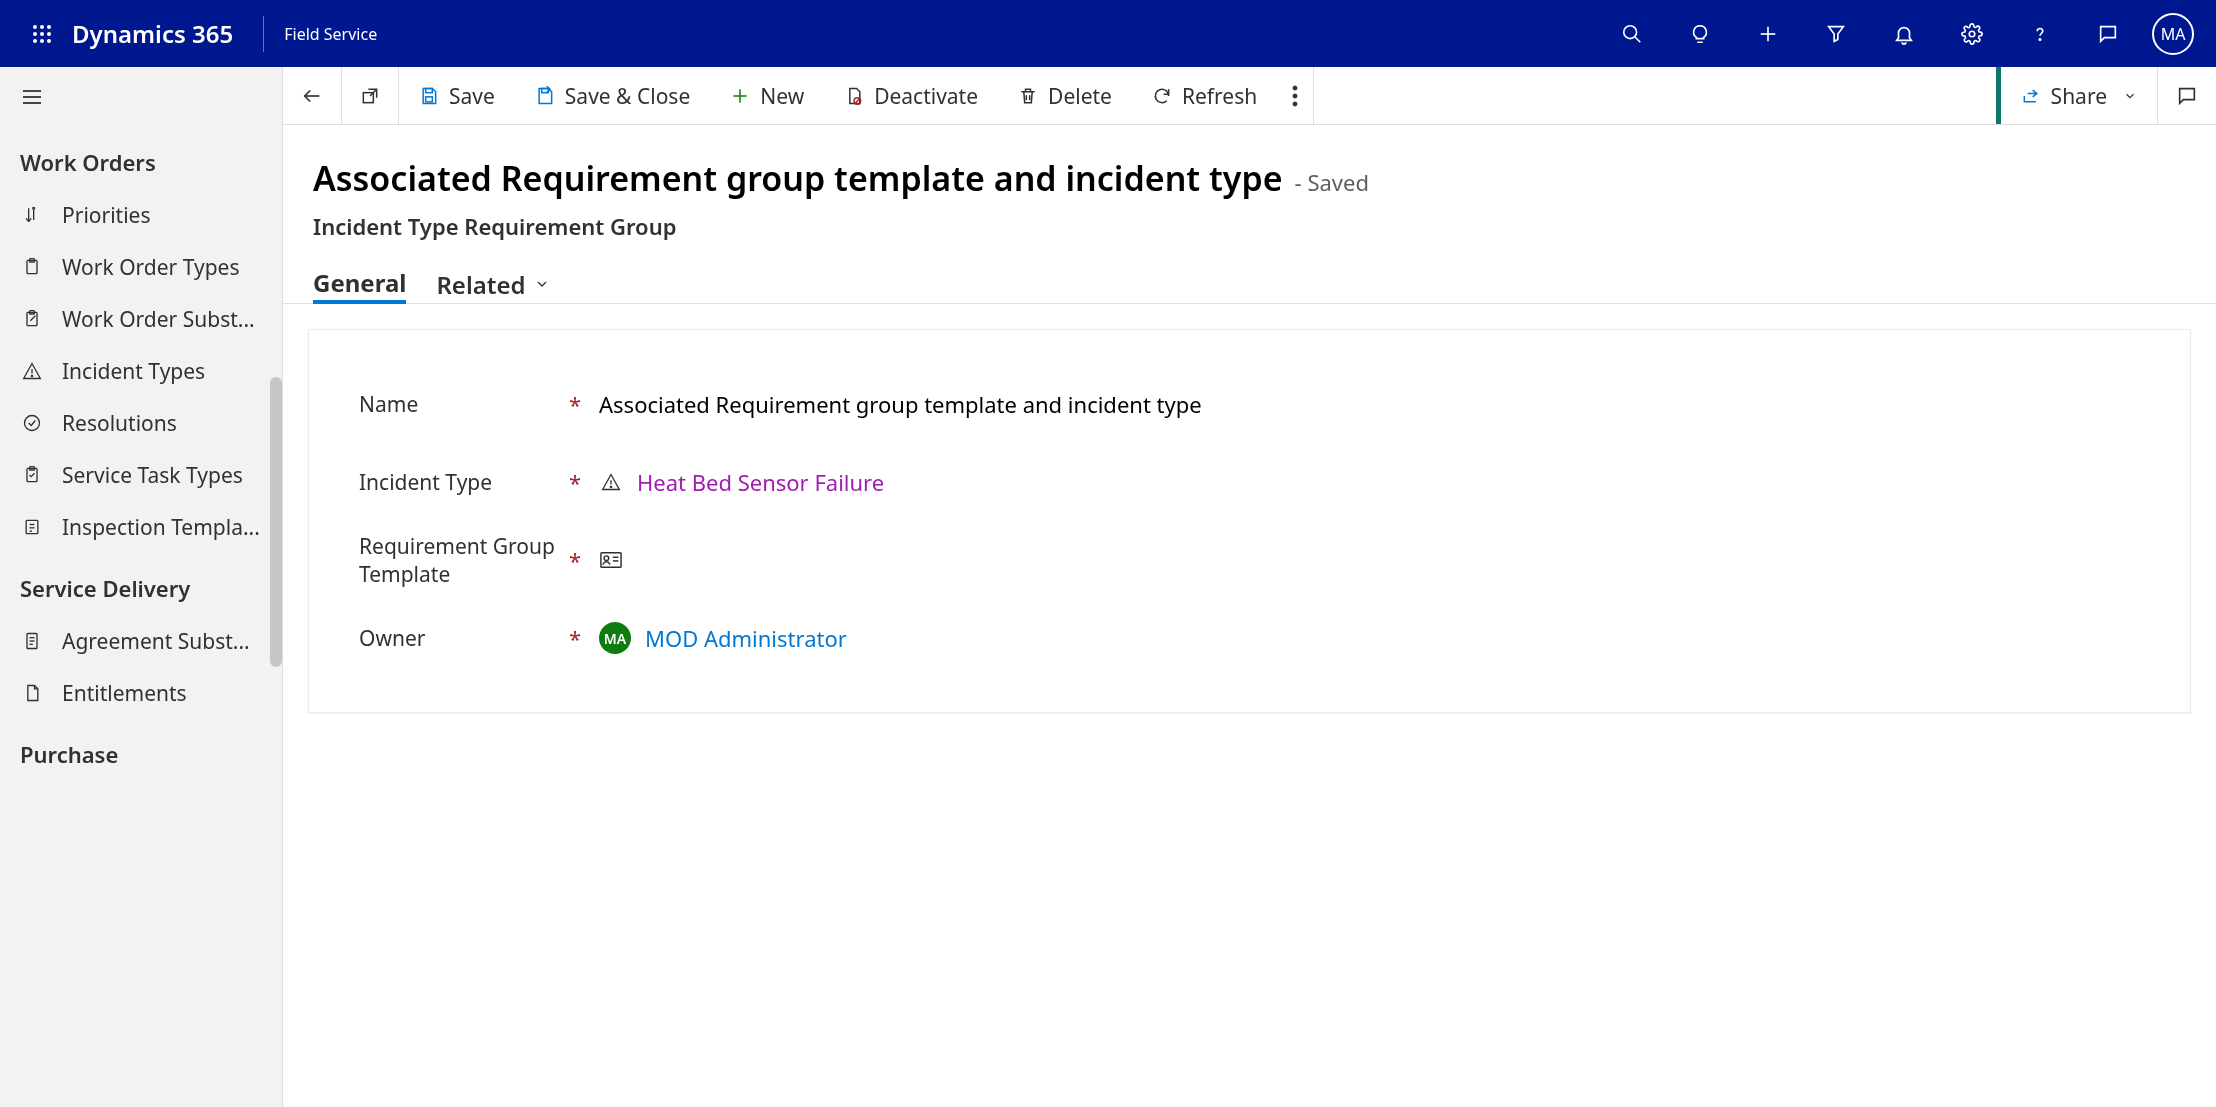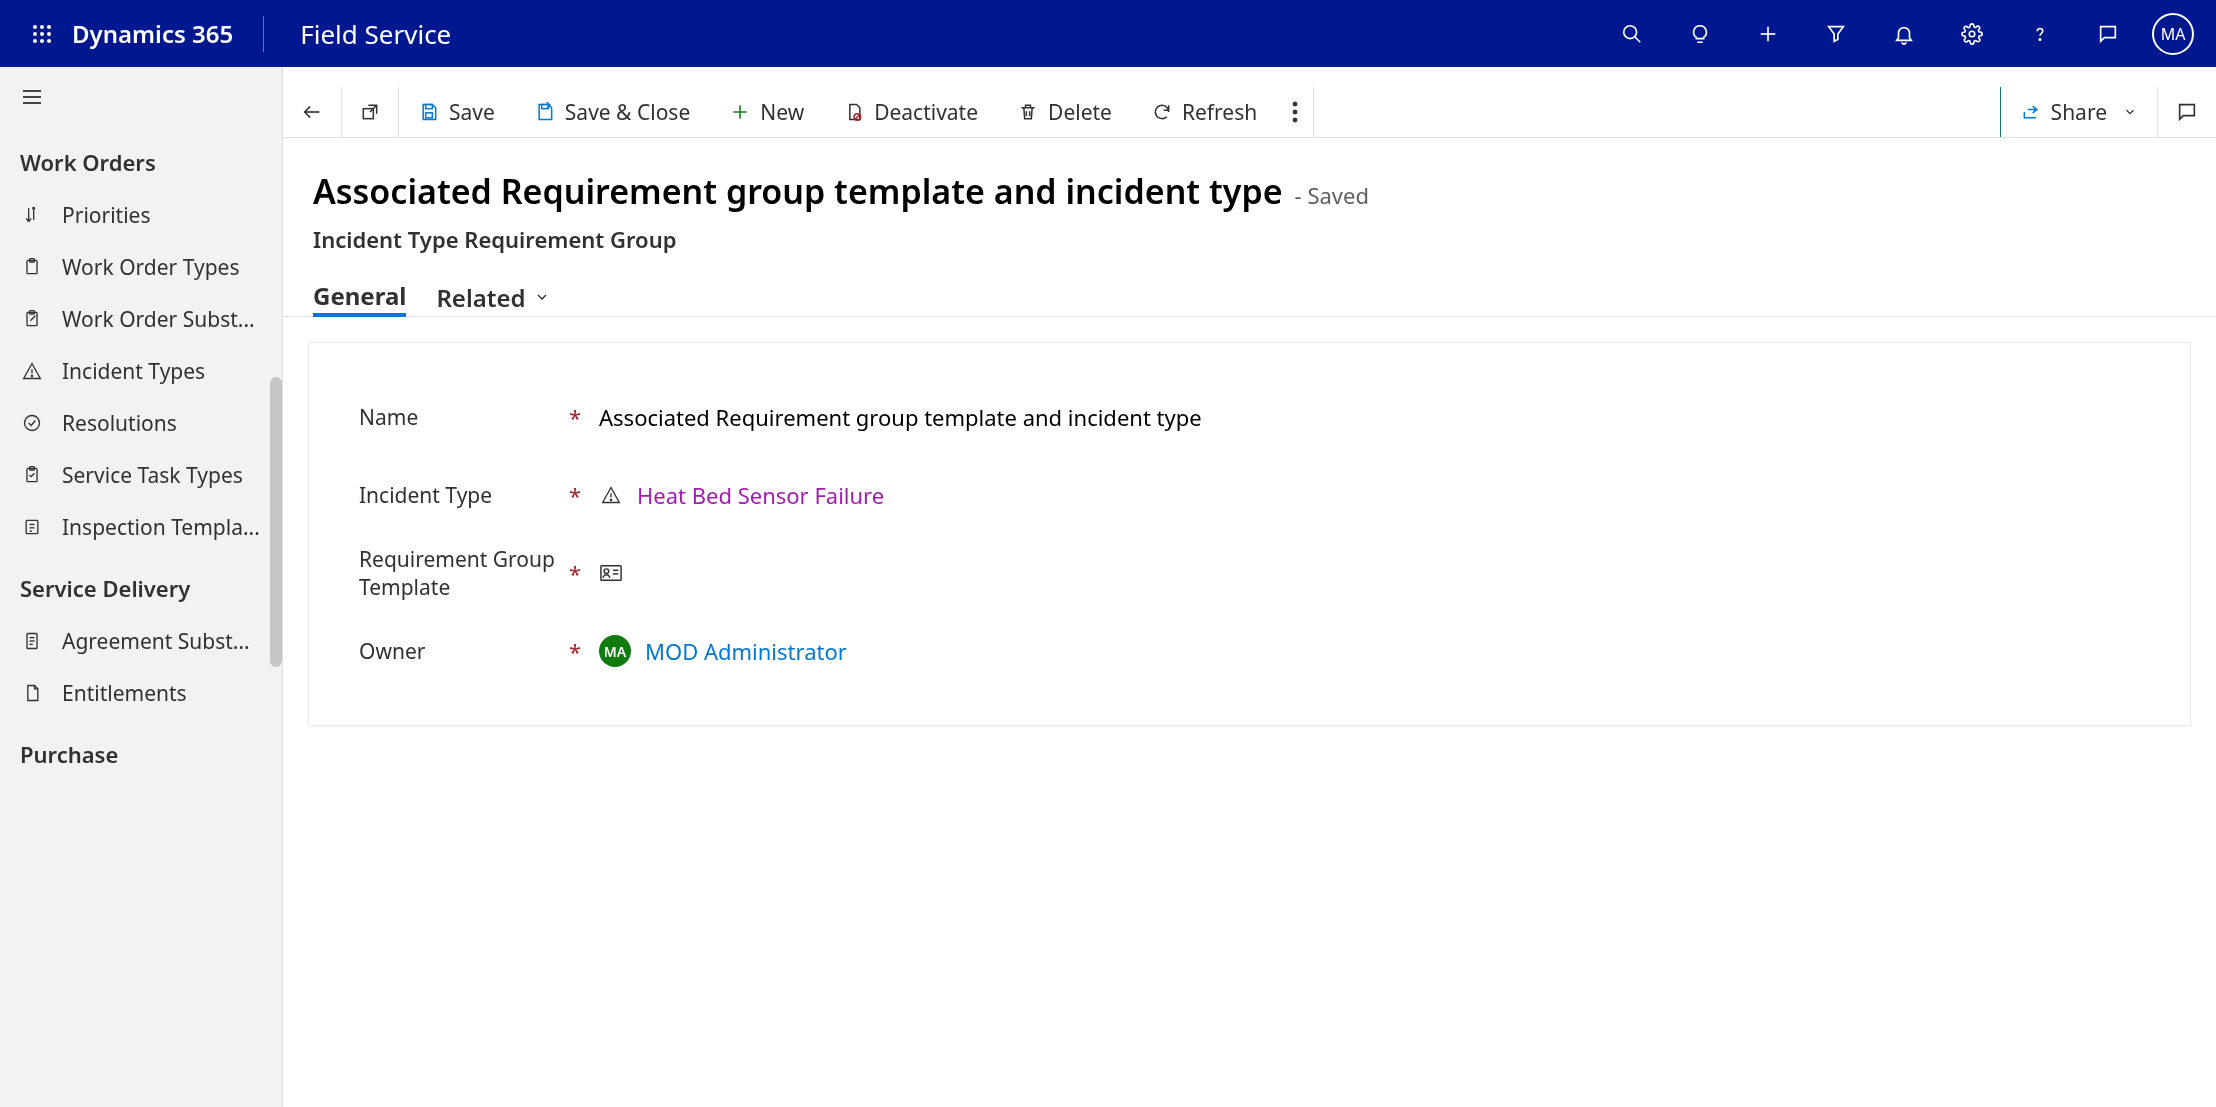--- a/index.html
+++ b/index.html
@@ -5,21 +5,21 @@
   * { box-sizing: border-box; margin: 0; padding: 0; }
   body { font-family: "Segoe UI", system-ui, sans-serif; font-size: 20px; color: #323130; background: #fff; overflow: hidden; }
   .app { display: flex; flex-direction: column; height: 100vh; width: 100vw; }
 
   
   .topnav { background: #00188f; color: #fff; height: 67px; display: flex; align-items: center; padding: 0 22px; }
   .topnav .waffle { width: 40px; height: 40px; display: flex; align-items: center; justify-content: center; cursor: pointer; margin-right: 10px; }
   .topnav .waffle svg { fill: #fff; }
   .topnav .brand { font-size: 24px; font-weight: 600; margin-right: 20px; }
   .topnav .divider-v { width: 1px; height: 36px; background: rgba(255,255,255,0.4); margin: 0 20px 0 10px; }
-  .topnav .appname { font-size: 26px; font-weight: 400; margin-left: 16px; }
+  .topnav .appname { font-size: 16px; font-weight: 400; }
   .topnav .spacer { flex: 1; }
   .topnav .topicons { display: flex; align-items: center; gap: 0; }
   .topnav .topicons .ticon { width: 68px; height: 67px; display: flex; align-items: center; justify-content: center; cursor: pointer; }
   .topnav .topicons .ticon svg { stroke: #fff; fill: none; }
   .topnav .avatar { width: 42px; height: 42px; border-radius: 50%; border: 2px solid #fff; display: flex; align-items: center; justify-content: center; font-size: 16px; margin-left: 10px; cursor: pointer; }
 
   
   .body { flex: 1; display: flex; min-height: 0; }
 
   
@@ -30,28 +30,28 @@
   .sidebar .navitem { display: flex; align-items: center; padding: 12px 20px; cursor: pointer; gap: 18px; font-size: 21px; color: #323130; }
   .sidebar .navitem .navicon { width: 24px; height: 24px; display: inline-flex; align-items: center; justify-content: center; }
   .sidebar .navitem .navicon svg { stroke: #323130; fill: none; }
   .sidebar .navitem .navlabel { white-space: nowrap; overflow: hidden; text-overflow: ellipsis; flex: 1; }
   .sidebar-scrollbar { position: absolute; right: 0; top: 310px; width: 12px; height: 290px; background: #c8c6c4; border-radius: 6px; }
 
   
   .main { flex: 1; display: flex; flex-direction: column; min-width: 0; }
 
   
-  .cmdbar { height: 51px; display: flex; align-items: stretch; border-bottom: 1px solid #e1dfdd; background: #fff; margin-top: 20px; }
+  .cmdbar { height: 58px; display: flex; align-items: stretch; border-bottom: 1px solid #e1dfdd; background: #fff; }
   .cmdbar .cmdbtn { display: flex; align-items: center; gap: 10px; padding: 0 20px; cursor: pointer; font-size: 21px; color: #323130; }
   .cmdbar .cmdbtn svg { stroke: #323130; fill: none; }
   .cmdbar .cmdbtn.iconOnly { padding: 0 18px; border-right: 1px solid #e1dfdd; }
   .cmdbar .cmdbtn.iconOnly.last { border-right: none; }
   .cmdbar .grp { display: flex; align-items: stretch; border-right: 1px solid #e1dfdd; }
   .cmdbar .spacer { flex: 1; }
-  .cmdbar .share-grp { border-left: 1px solid #0f766e; }
+  .cmdbar .share-grp { border-left: 5px solid #0f766e; }
   .cmdbar .share-grp .cmdbtn svg.chev { margin-left: 6px; }
 
   
   .record-header { padding: 30px 30px 0 30px; }
   .record-header .title-row { display: flex; align-items: baseline; gap: 12px; flex-wrap: wrap; }
   .record-header .title { font-size: 34px; font-weight: 600; color: #000; }
   .record-header .saved { font-size: 22px; color: #605e5c; }
   .record-header .subtitle { font-size: 22px; color: #323130; margin-top: 10px; font-weight: 600; }
 
   

